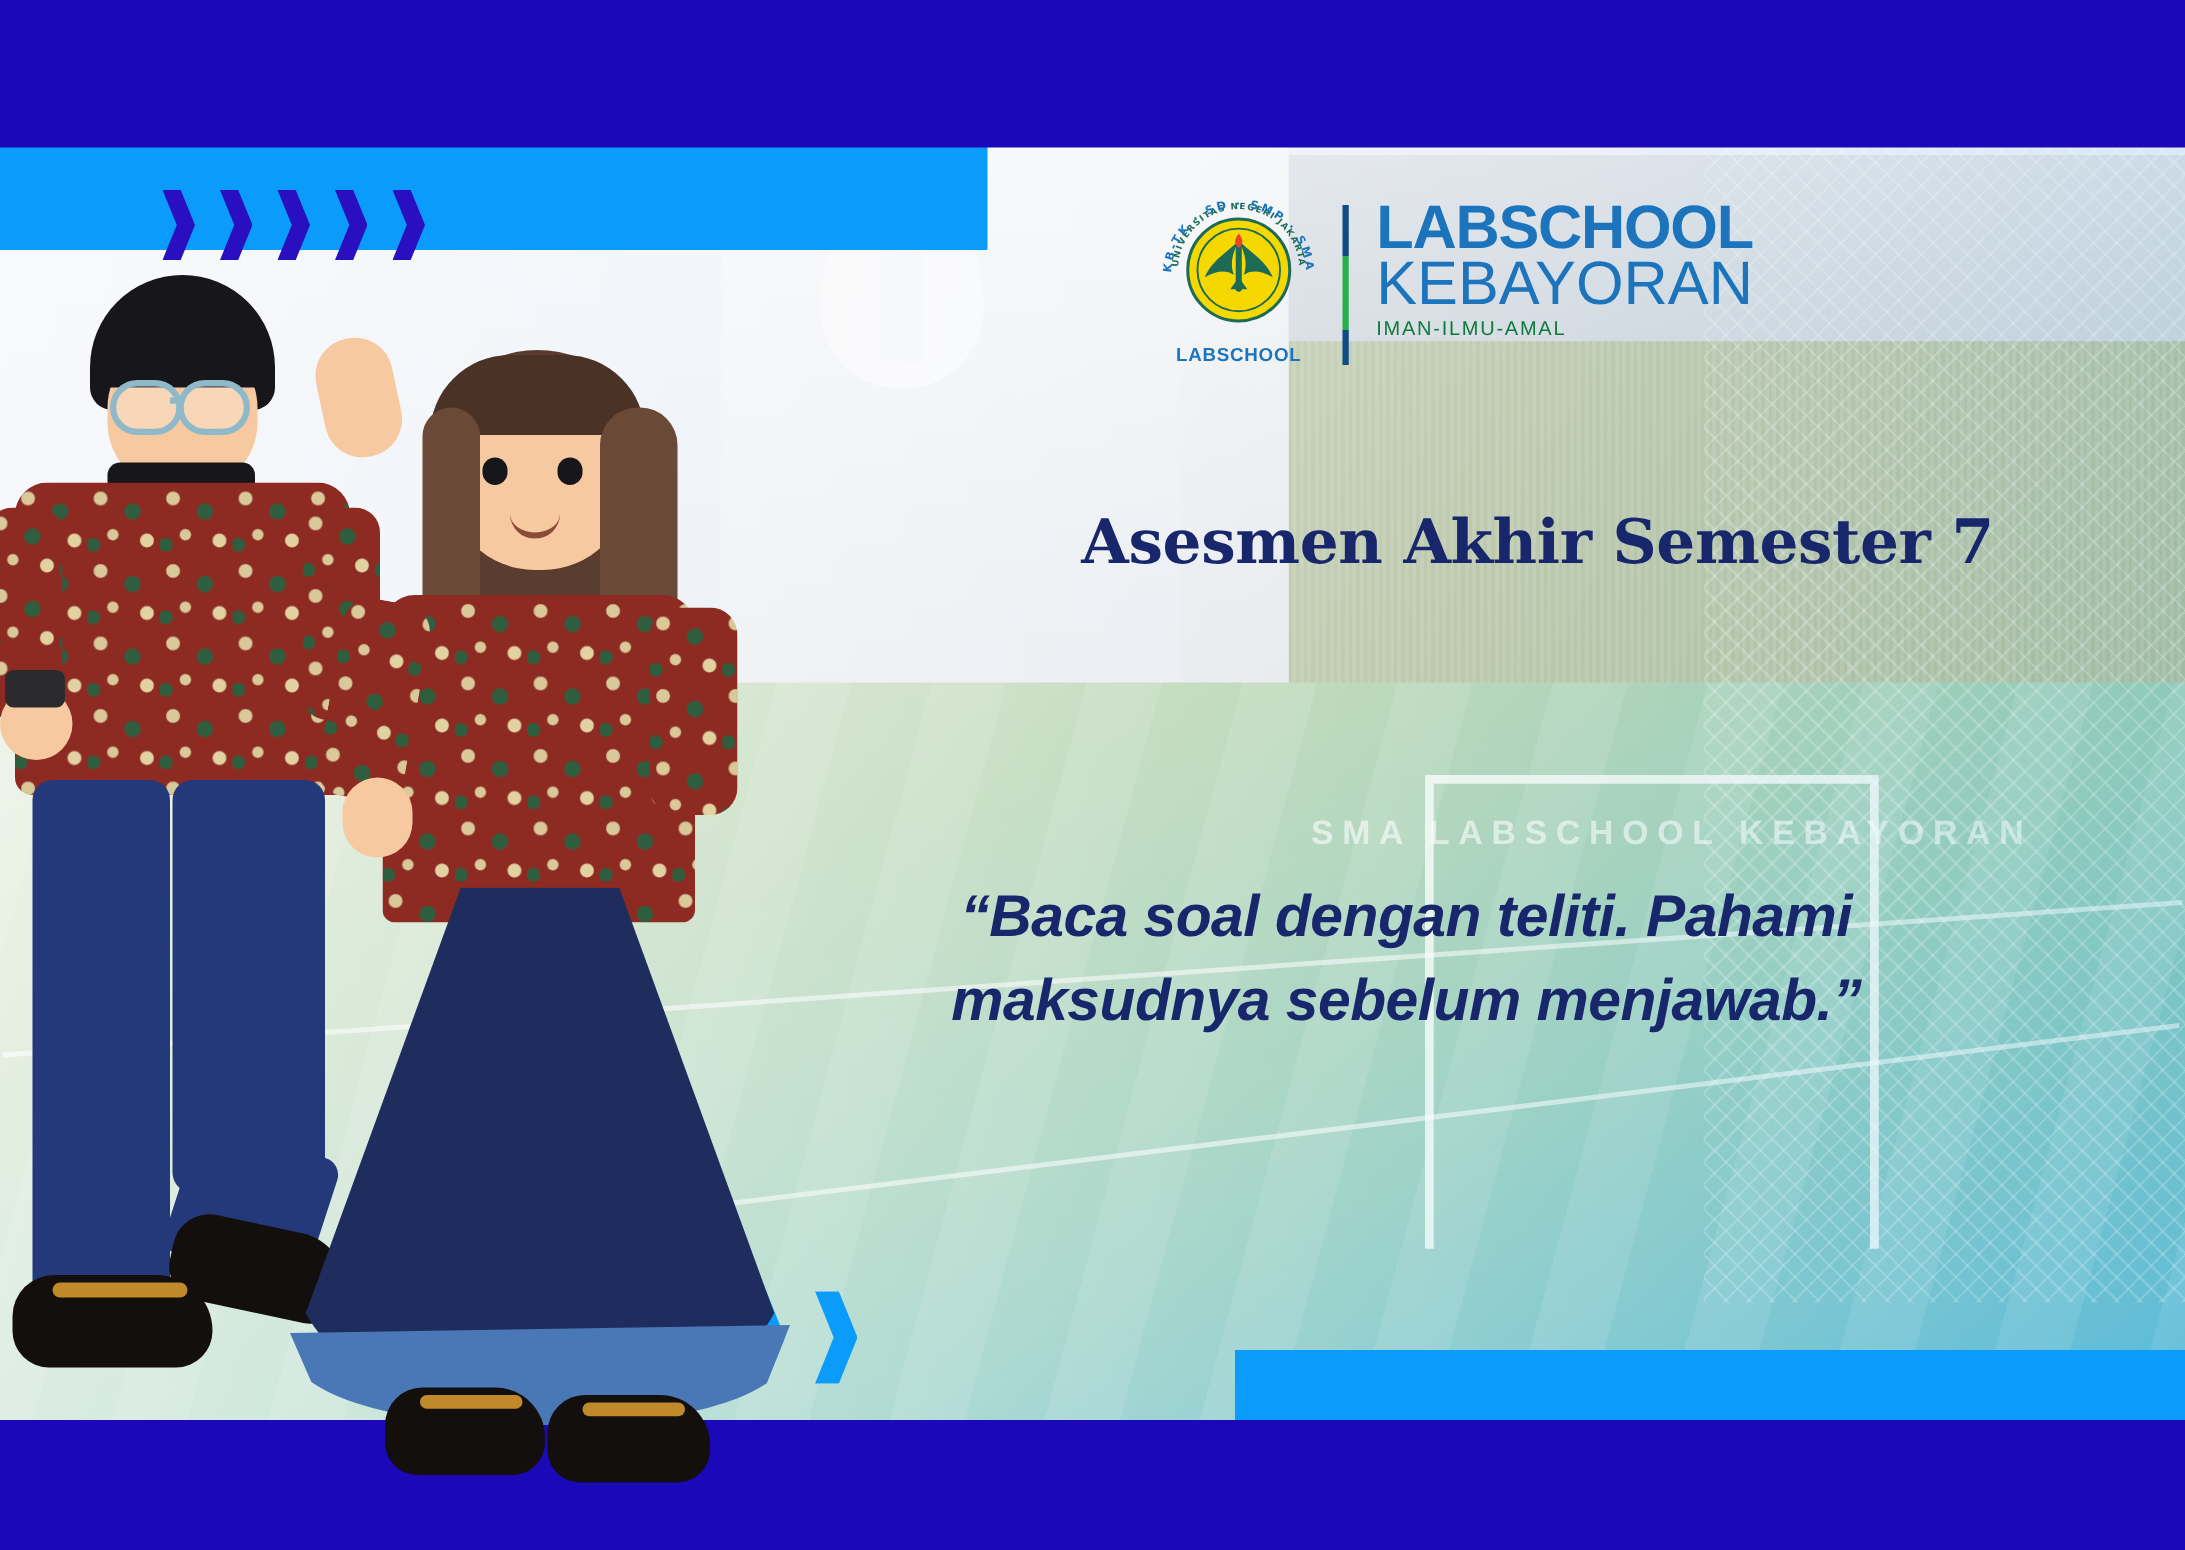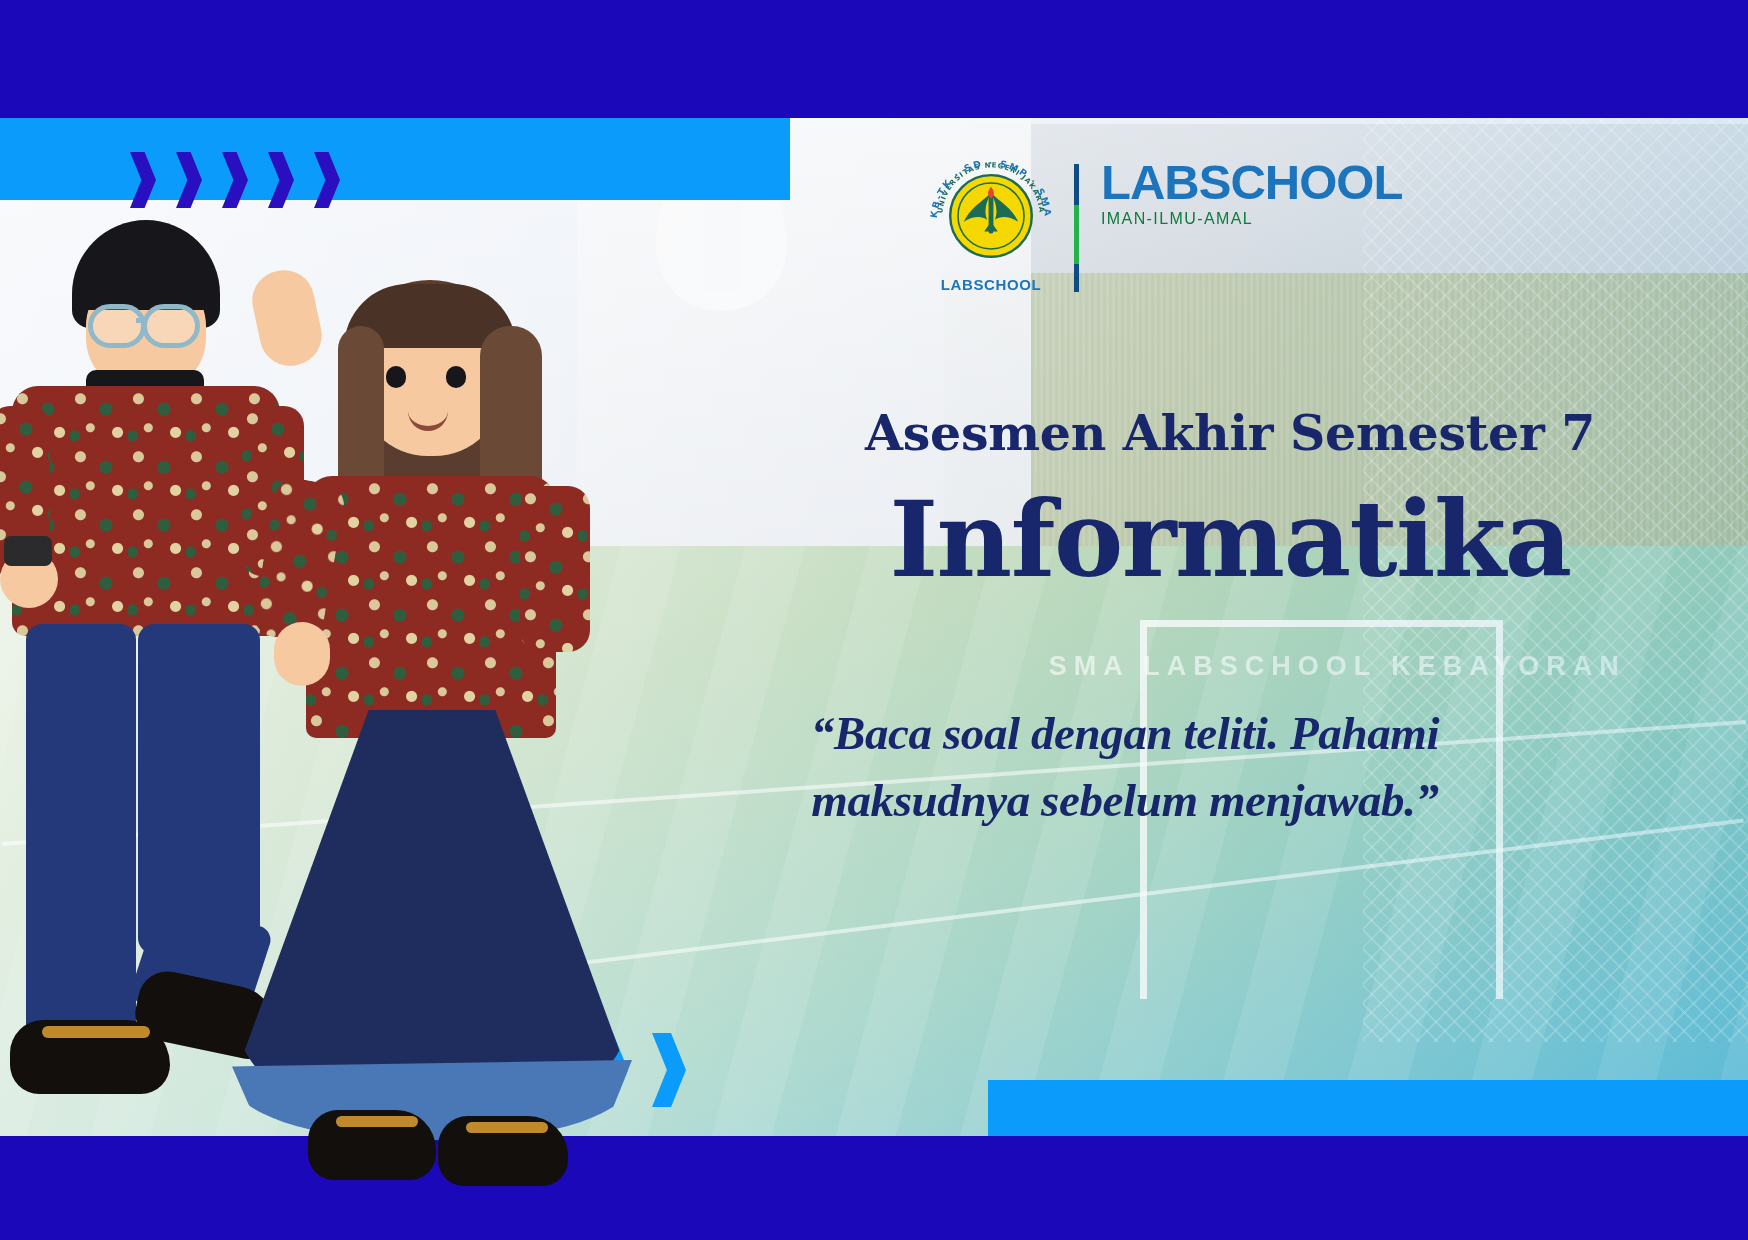--- a/index.html
+++ b/index.html
@@ -130,21 +130,21 @@
     font-family:"DejaVu Serif",serif;font-weight:700;font-size:49px;color:#18266B;
     letter-spacing:-.3px;
   }
   .maintitle{
     position:absolute;left:760px;top:485px;width:940px;text-align:center;
     font-family:"DejaVu Serif",serif;font-weight:700;font-size:104px;color:#18266B;
     letter-spacing:-1.5px;line-height:1.05;
   }
   .quote{
     position:absolute;left:700px;top:700px;width:850px;text-align:center;
-    font-family:Liberation Serif, serif;font-weight:700;font-style:italic;font-size:47px;
+    font-family:Liberation Sans, sans-serif;font-weight:700;font-style:italic;font-size:47px;
     color:#18266B;line-height:1.42;letter-spacing:-.4px;
   }
 </style>
 </head>
 <body>
 
 <div id="stage">
 
   <div class="photo">
     <div class="photo-sky"></div>
@@ -257,21 +257,21 @@
           </text>
         </svg>
       </div>
       <div class="seal-sub">LABSCHOOL</div>
     </div>
 
     <div class="divider"></div>
 
     <div class="wordmark">
       <span class="wm2">LABSCHOOL</span>
+      <span class="wm3">KEBAYORAN</span>
       <span class="wm4">IMAN-ILMU-AMAL</span>
     </div>
   </div>
 
   <div class="subtitle">Asesmen Akhir Semester 7</div>
-  <div class="maintitle">Informatika</div>
   <div class="quote">“Baca soal dengan teliti. Pahami maksudnya sebelum menjawab.”</div>
 
 </div>
 
 </body></html>

